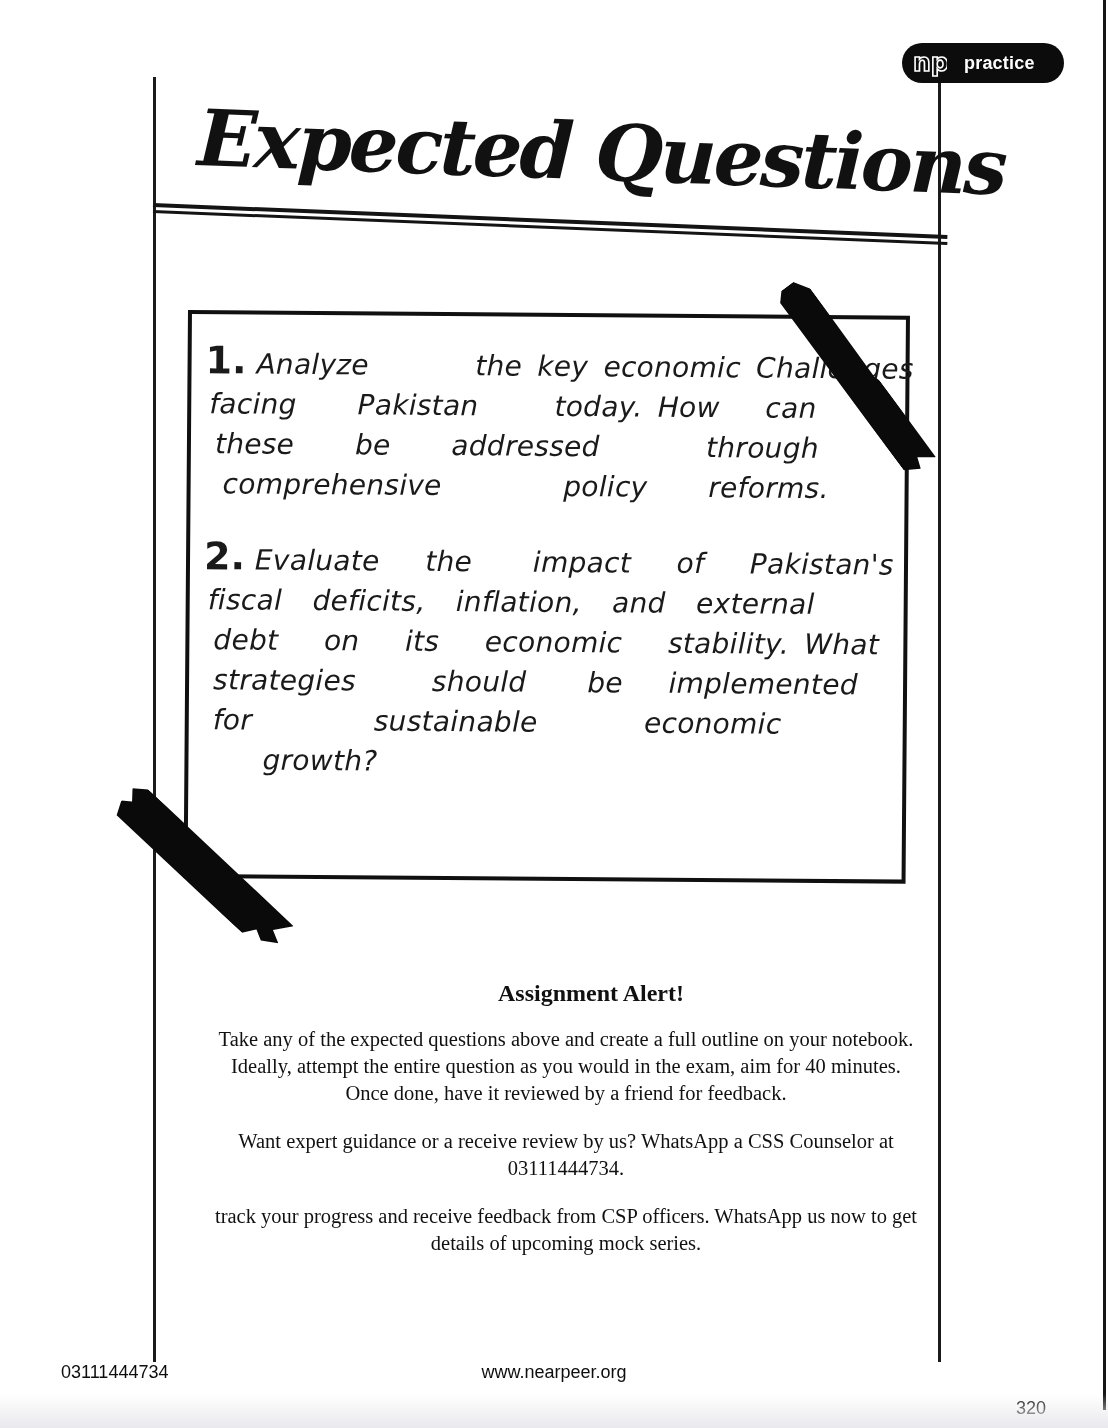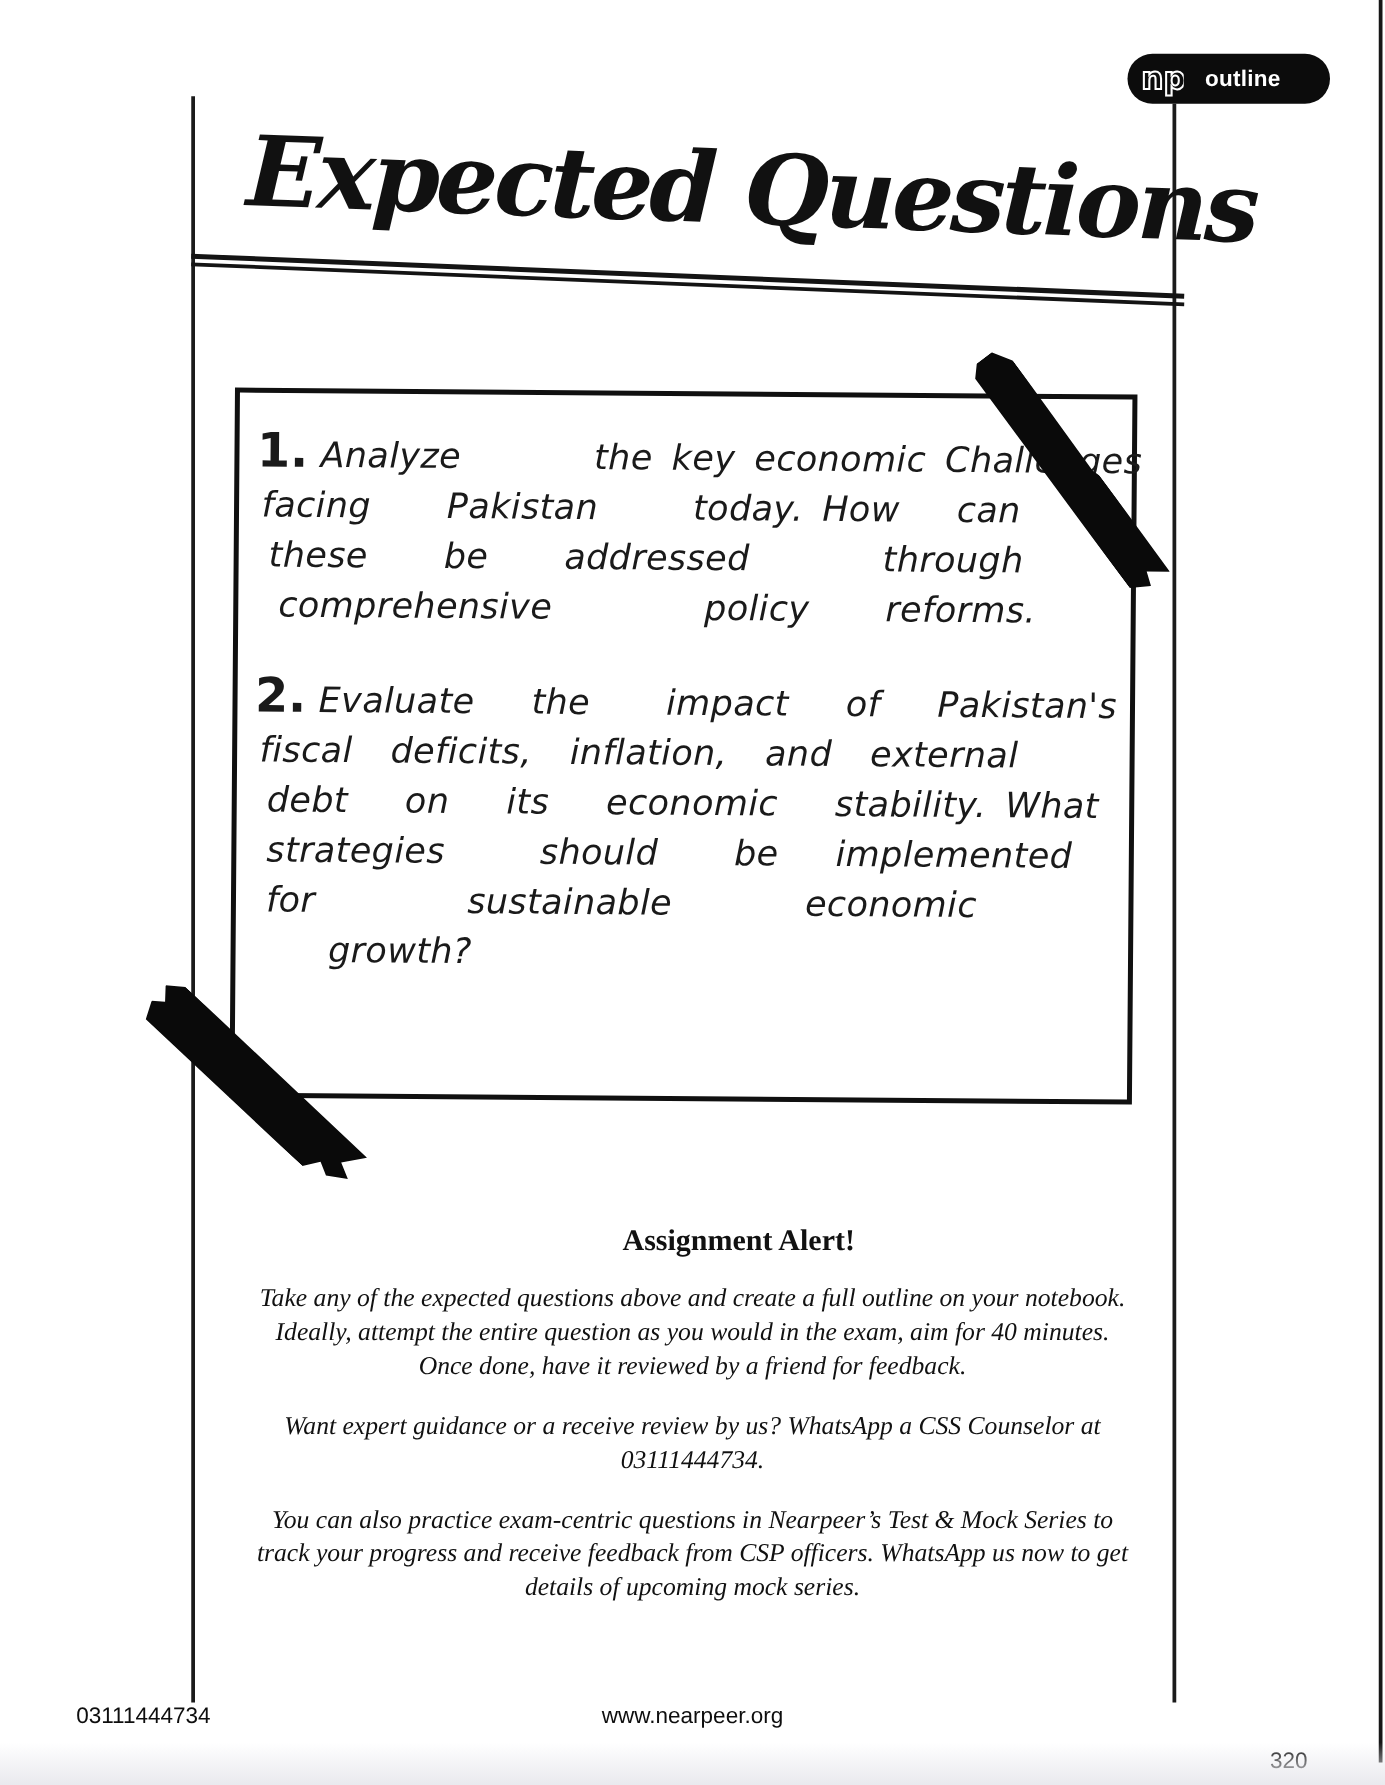--- a/index.html
+++ b/index.html
@@ -39,21 +39,21 @@
   
   .tape{position:absolute;background:#0a0a0a;z-index:4;}
   .tape-tr{left:801px;top:276px;width:226px;height:35px;transform:rotate(53deg);transform-origin:left top;
            clip-path:polygon(0 28%,7% 0,55% 6%,58% 0,100% 4%,95% 46%,100% 58%,96% 100%,4% 94%,0 70%);}
   .tape-bl{left:139px;top:781px;width:212px;height:44px;transform:rotate(42deg);transform-origin:left top;
            clip-path:polygon(0 22%,6% 0,100% 10%,94% 48%,100% 62%,93% 84%,88% 72%,84% 100%,3% 92%,0 60%,4% 45%);}
 
   
   .alert-head{position:absolute;left:169px;top:980px;width:786px;text-align:center;
               font-weight:bold;font-size:24px;margin-left:29px;}
-  .para{position:absolute;left:120px;width:868px;text-align:center;font-size:20.5px;line-height:27px;font-style:italic;}
+  .para{position:absolute;left:132px;width:868px;text-align:center;font-size:20.5px;line-height:27px;}
   .p1{top:1026px;} .p2{top:1128px;} .p3{top:1203px;}
 
   
   .footer{position:absolute;left:0;top:1362px;width:1108px;height:24px;
           font-family:"Liberation Sans", sans-serif;font-size:18px;color:#0e0e0e;}
   .footer .phone{position:absolute;left:61px;}
   .footer .site{position:absolute;left:0;width:1108px;text-align:center;}
   .footer .pageno{position:absolute;right:62px;margin-top:36px;}
 
   .bottom-shade{position:absolute;left:0;bottom:0;width:1108px;height:34px;
@@ -67,21 +67,21 @@
   <div class="edge-right"></div>
   <div class="rule-left"></div>
   <div class="rule-right"></div>
 
   <div class="logo-pill">
     <span style="display:inline-flex;">
       <svg width="36" height="34" viewBox="0 0 36 34">
         <text x="2" y="25" font-family="DejaVu Sans, sans-serif" font-size="25" font-weight="bold" fill="none" stroke="#ffffff" stroke-width="1.6">np</text>
       </svg>
     </span>
-    <span class="logo-text">outline</span>
+    <span class="logo-text">practice</span>
   </div>
 
   <div class="title">Expected Questions</div>
   <div class="uline1"></div>
   <div class="uline2"></div>
 
   <div class="qbox">
     <div>
       <div class="hand"><span class="qnum">1.</span><span>Analyze       the key economic Challenges</span></div>
       <div class="hand ind1">facing    Pakistan     today. How   can</div>
@@ -108,21 +108,20 @@
     <div>Ideally, attempt the entire question as you would in the exam, aim for 40 minutes.</div>
     <div>Once done, have it reviewed by a friend for feedback.</div>
   </div>
 
   <div class="para p2">
     <div>Want expert guidance or a receive review by us? WhatsApp a CSS Counselor at</div>
     <div>03111444734.</div>
   </div>
 
   <div class="para p3">
-    <div>You can also practice exam-centric questions in Nearpeer’s Test &amp; Mock Series to</div>
     <div>track your progress and receive feedback from CSP officers. WhatsApp us now to get</div>
     <div>details of upcoming mock series.</div>
   </div>
 
   <div class="footer">
     <span class="phone">03111444734</span>
     <span class="site">www.nearpeer.org</span>
     <span class="pageno">320</span>
   </div>
 

